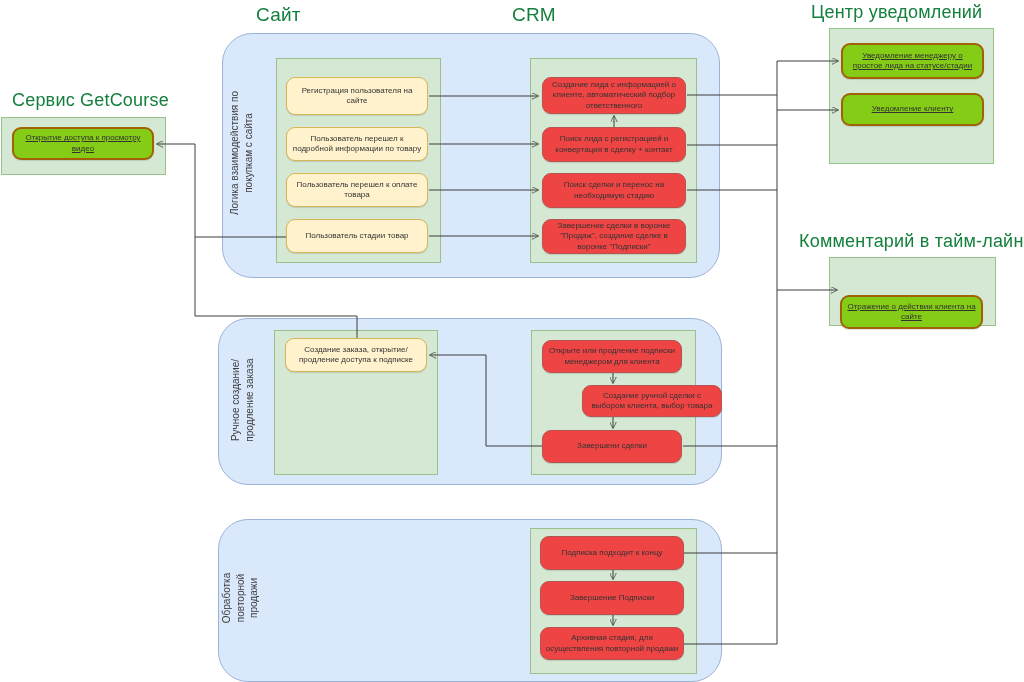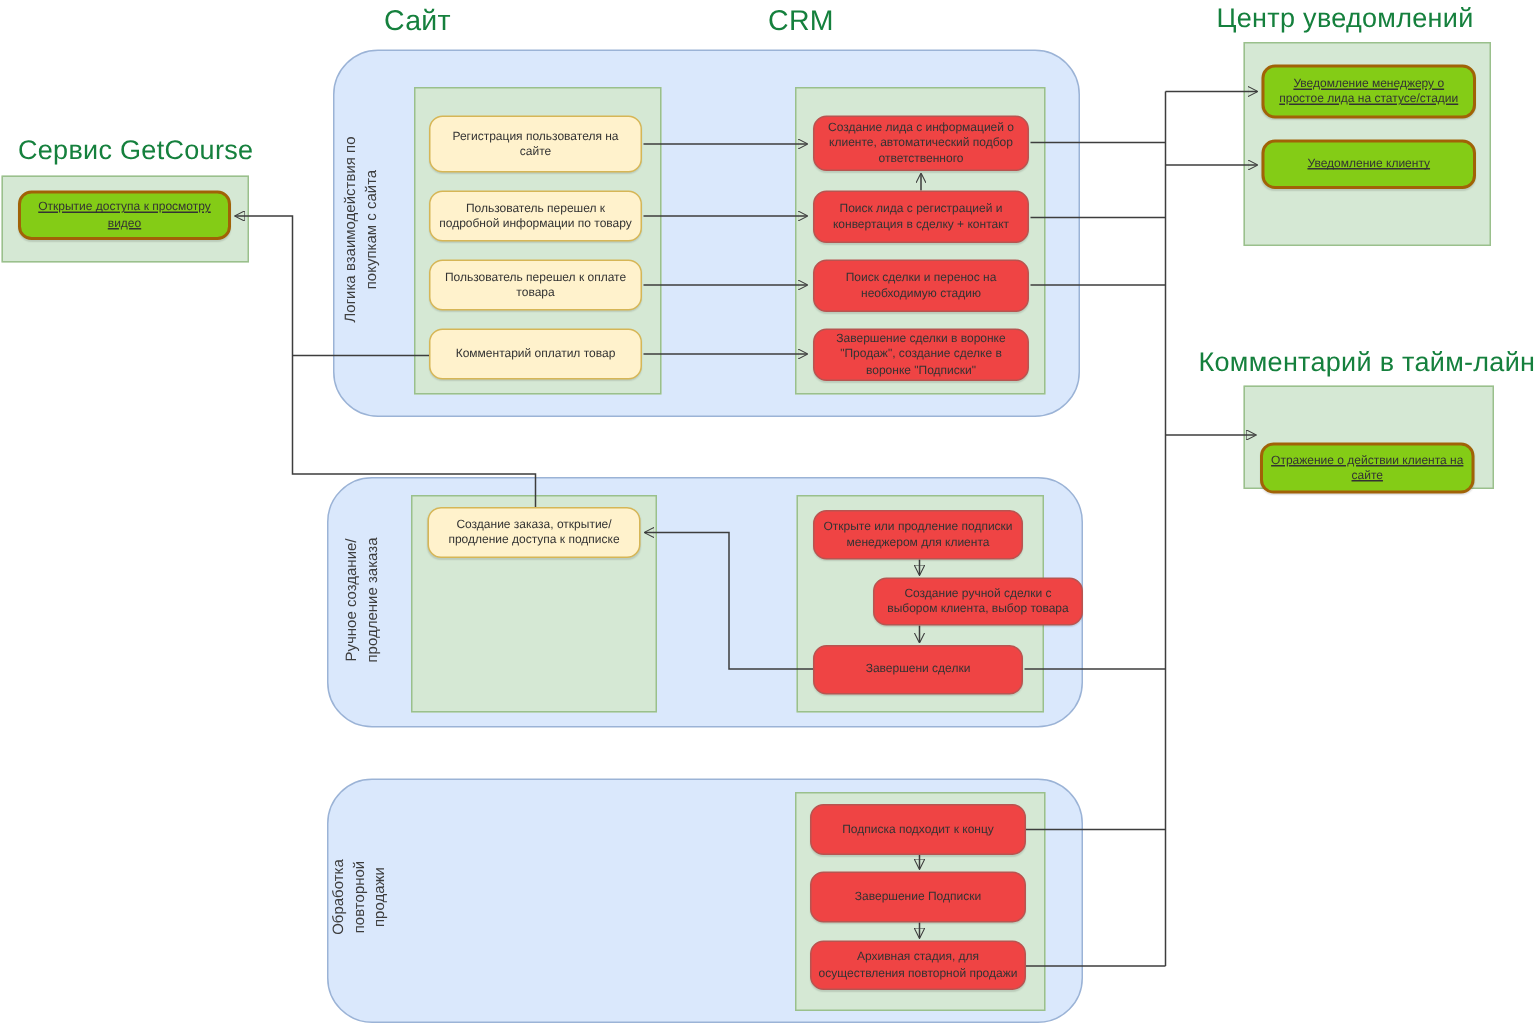--- a/index.html
+++ b/index.html
@@ -92,21 +92,21 @@
     <path d="M613,570 L613,579" marker-end="url(#ah)"></path>
     <path d="M613,615 L613,625" marker-end="url(#ah)"></path>
     <path d="M542,446 L486,446 L486,355 L430,355" marker-end="url(#ah)"></path>
     <path d="M357,341 L357,316 L195,316 L195,144 L157,144" marker-end="url(#ah)"></path>
     <path d="M286,237 L195,237"></path>
   </svg>
 
   <div class="node yellow" style="left:286px;top:127px;width:142px;height:34px;">Пользователь перешел к подробной информации по товару</div>
   <div class="node yellow" style="left:286px;top:77px;width:142px;height:38px;">Регистрация пользователя на сайте</div>
   <div class="node yellow" style="left:286px;top:173px;width:142px;height:34px;">Пользователь перешел к оплате товара</div>
-  <div class="node yellow" style="left:286px;top:219px;width:142px;height:34px;">Комментарий оплатил товар</div>
+  <div class="node yellow" style="left:286px;top:219px;width:142px;height:34px;">Пользователь стадии товар</div>
 
   <div class="node pink" style="left:542px;top:77px;width:144px;height:37px;">Создание лида с информацией о клиенте, автоматический подбор ответственного</div>
   <div class="node pink" style="left:542px;top:127px;width:144px;height:35px;">Поиск лида с регистрацией и конвертация в сделку + контакт</div>
   <div class="node pink" style="left:542px;top:173px;width:144px;height:35px;">Поиск сделки и перенос на необходимую стадию</div>
   <div class="node pink" style="left:542px;top:219px;width:144px;height:35px;">Завершение сделки в воронке "Продаж", создание сделке в воронке "Подписки"</div>
 
   <div class="node yellow" style="left:285px;top:338px;width:142px;height:34px;">Создание заказа, открытие/продление доступа к подписке</div>
 
   <div class="node pink" style="left:542px;top:340px;width:140px;height:33px;">Открыте или продление подписки менеджером для клиента</div>
   <div class="node pink" style="left:542px;top:385px;width:140px;height:32px;margin-left:40px;">Создание ручной сделки с выбором клиента, выбор товара</div>

